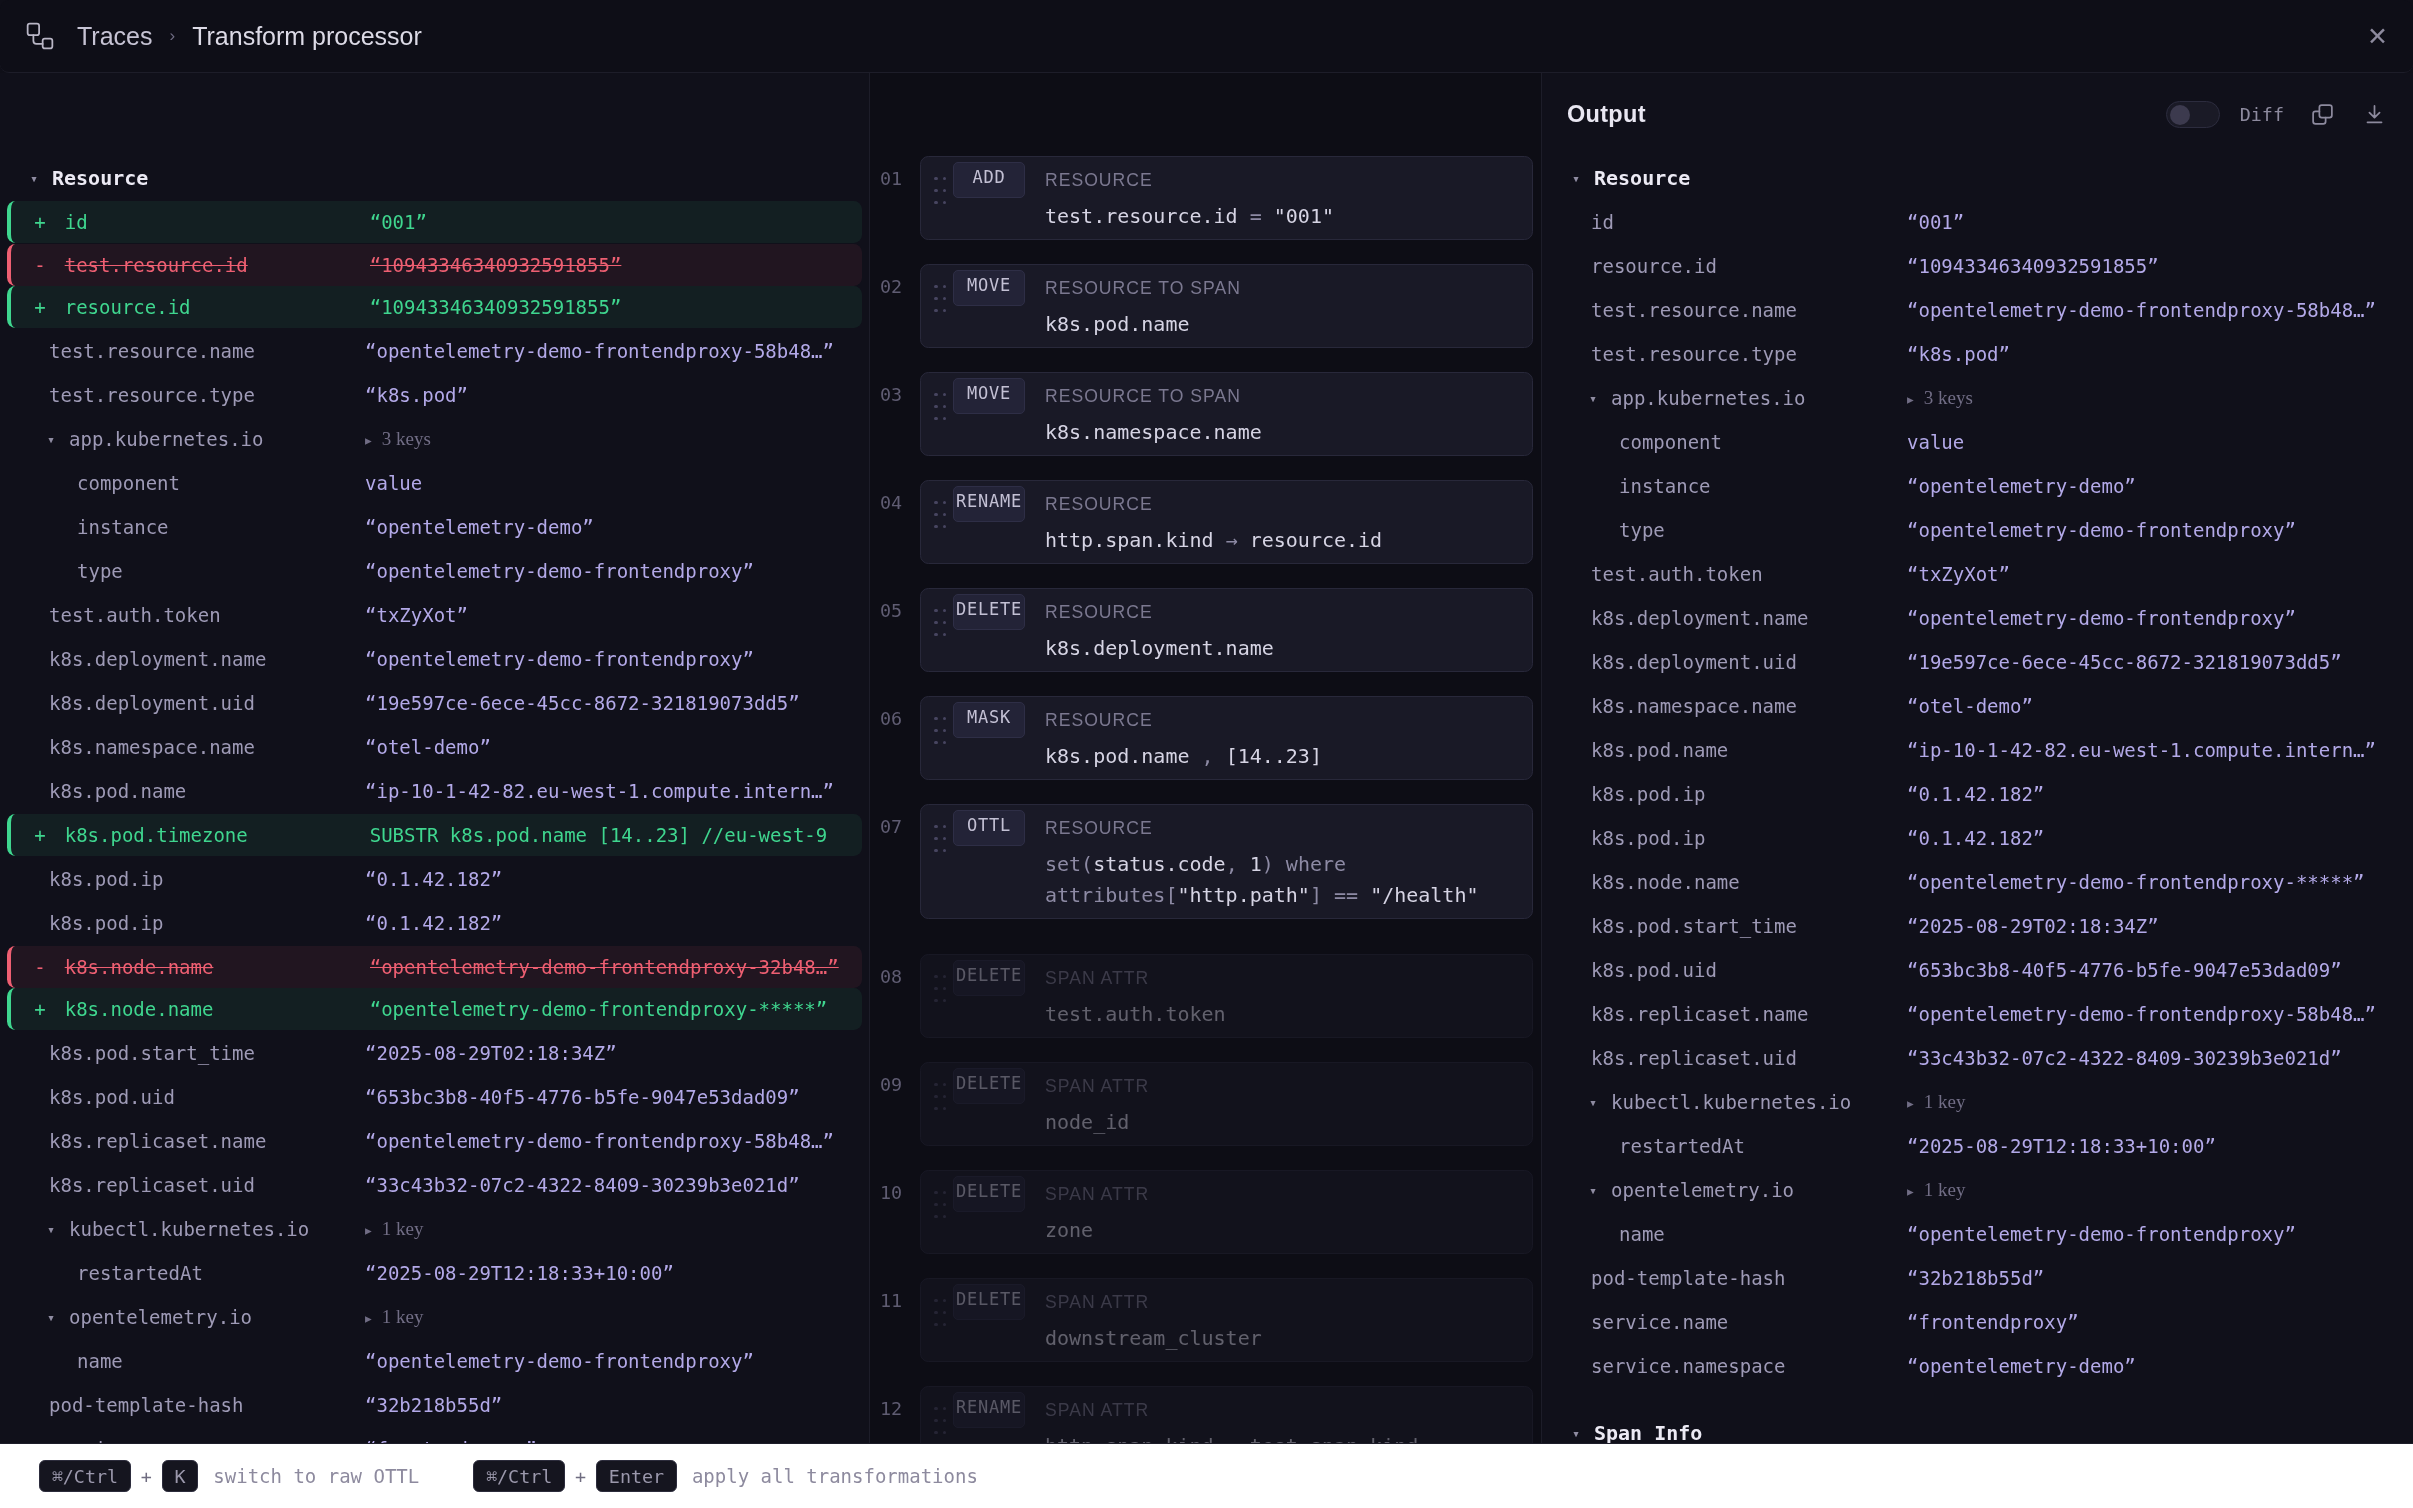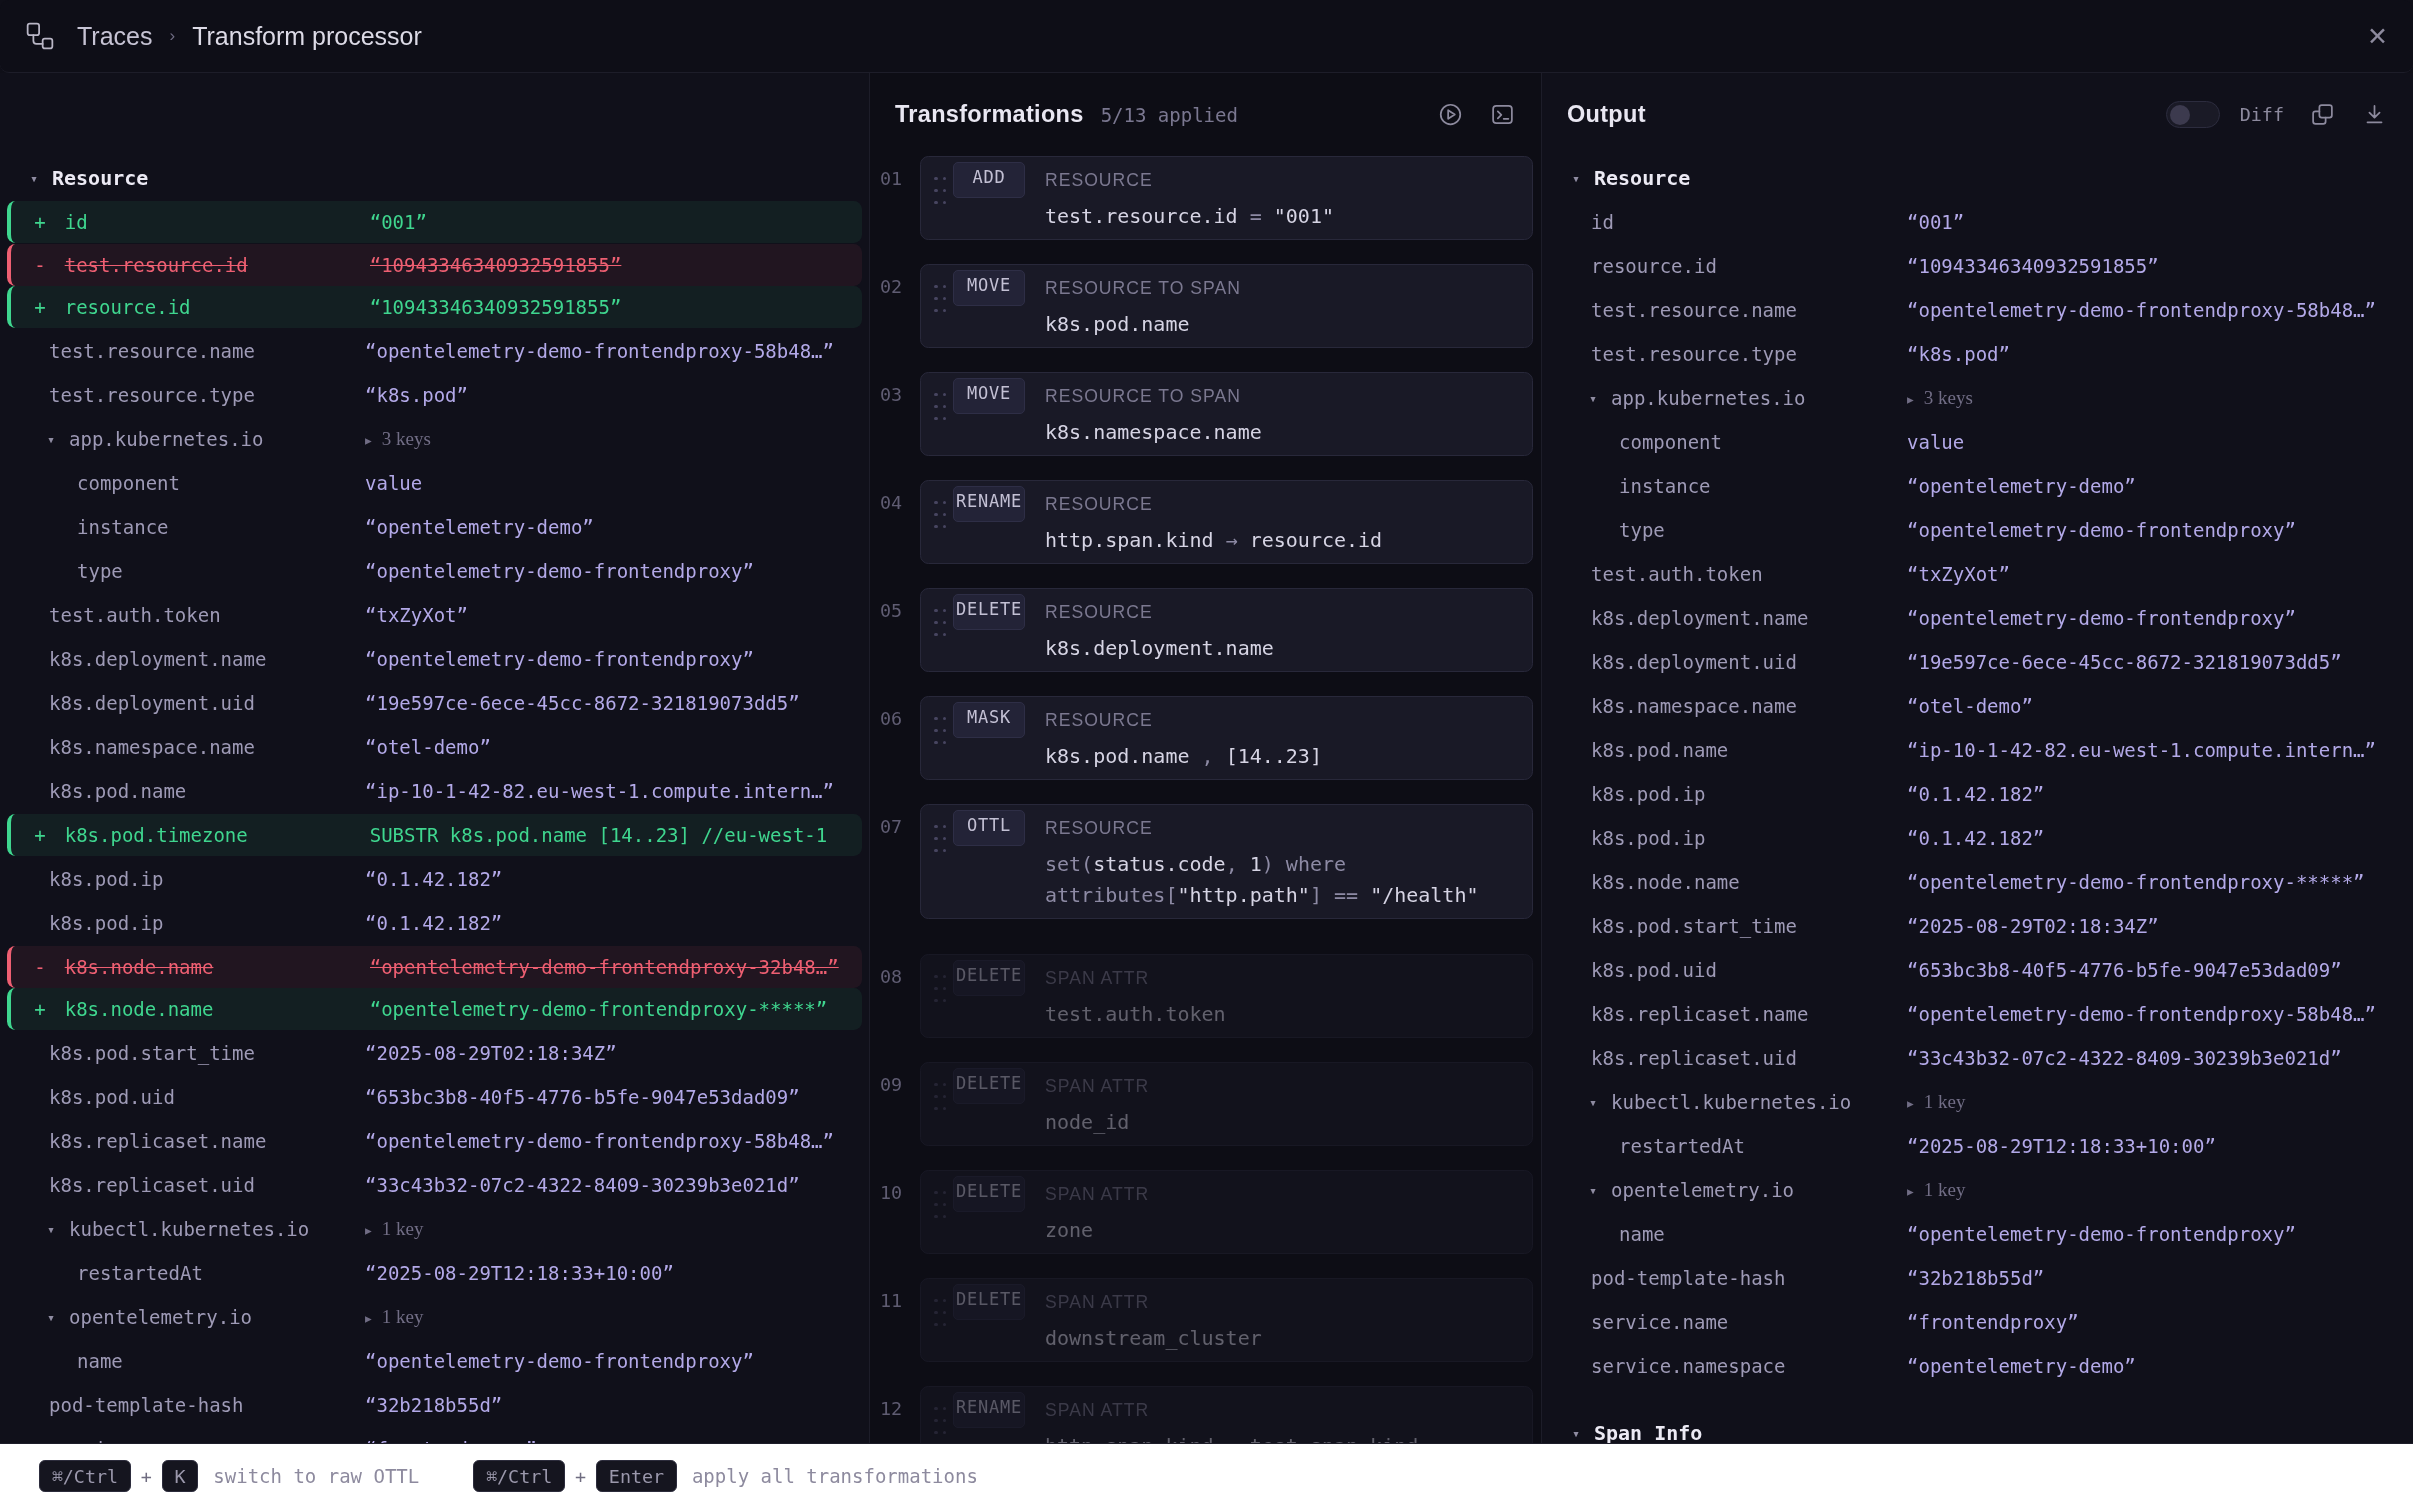--- a/index.html
+++ b/index.html
@@ -168,21 +168,21 @@
             <span class="key">k8s.namespace.name</span>
             <span class="val">“otel-demo”</span>
           </div>
           <div class="row">
             <span class="key">k8s.pod.name</span>
             <span class="val">“ip-10-1-42-82.eu-west-1.compute.intern…”</span>
           </div>
           <div class="row add">
             <span class="marker">+</span>
             <span class="key">k8s.pod.timezone</span>
-            <span class="val">SUBSTR k8s.pod.name [14..23] //eu-west-1</span>
+            <span class="val">SUBSTR k8s.pod.name [14..23] //eu-west-9</span>
           </div>
           <div class="row">
             <span class="key">k8s.pod.ip</span>
             <span class="val">“0.1.42.182”</span>
           </div>
           <div class="row">
             <span class="key">k8s.pod.ip</span>
             <span class="val">“0.1.42.182”</span>
           </div>
           <div class="row remove">
@@ -234,38 +234,20 @@
             <span class="val">“32b218b55d”</span>
           </div>
           <div class="row">
             <span class="key">service.name</span>
             <span class="val">“frontendproxy”</span>
           </div>
         </div>
     </section>
 
     <section class="panel transforms">
-      <div class="panel-head">
-        <span class="panel-title">Transformations</span>
-        <span class="applied-count">5/13 applied</span>
-        <span class="head-actions">
-          <span class="icon-btn">
-            <svg viewBox="0 0 32 32">
-                <circle class="stroke" cx="16" cy="16" r="12.5"></circle>
-                <path class="stroke" d="M13 10.5 L21.5 16 L13 21.5 Z"></path>
-              </svg>
-          </span>
-          <span class="icon-btn">
-            <svg viewBox="0 0 32 32">
-                <rect class="stroke" x="4" y="5" width="24" height="22" rx="4"></rect>
-                <path class="stroke" d="M10 12 l4.5 4.5 L10 21 M17.5 21.5 h6"></path>
-              </svg>
-          </span>
-        </span>
-      </div>
       <div class="cards" id="cards">
           <div class="card-wrap">
             <span class="card-num mono">01</span>
             <div class="card">
               <span class="dots">
                 <span></span>
                 <span></span>
                 <span></span>
                 <span></span>
                 <span></span>

